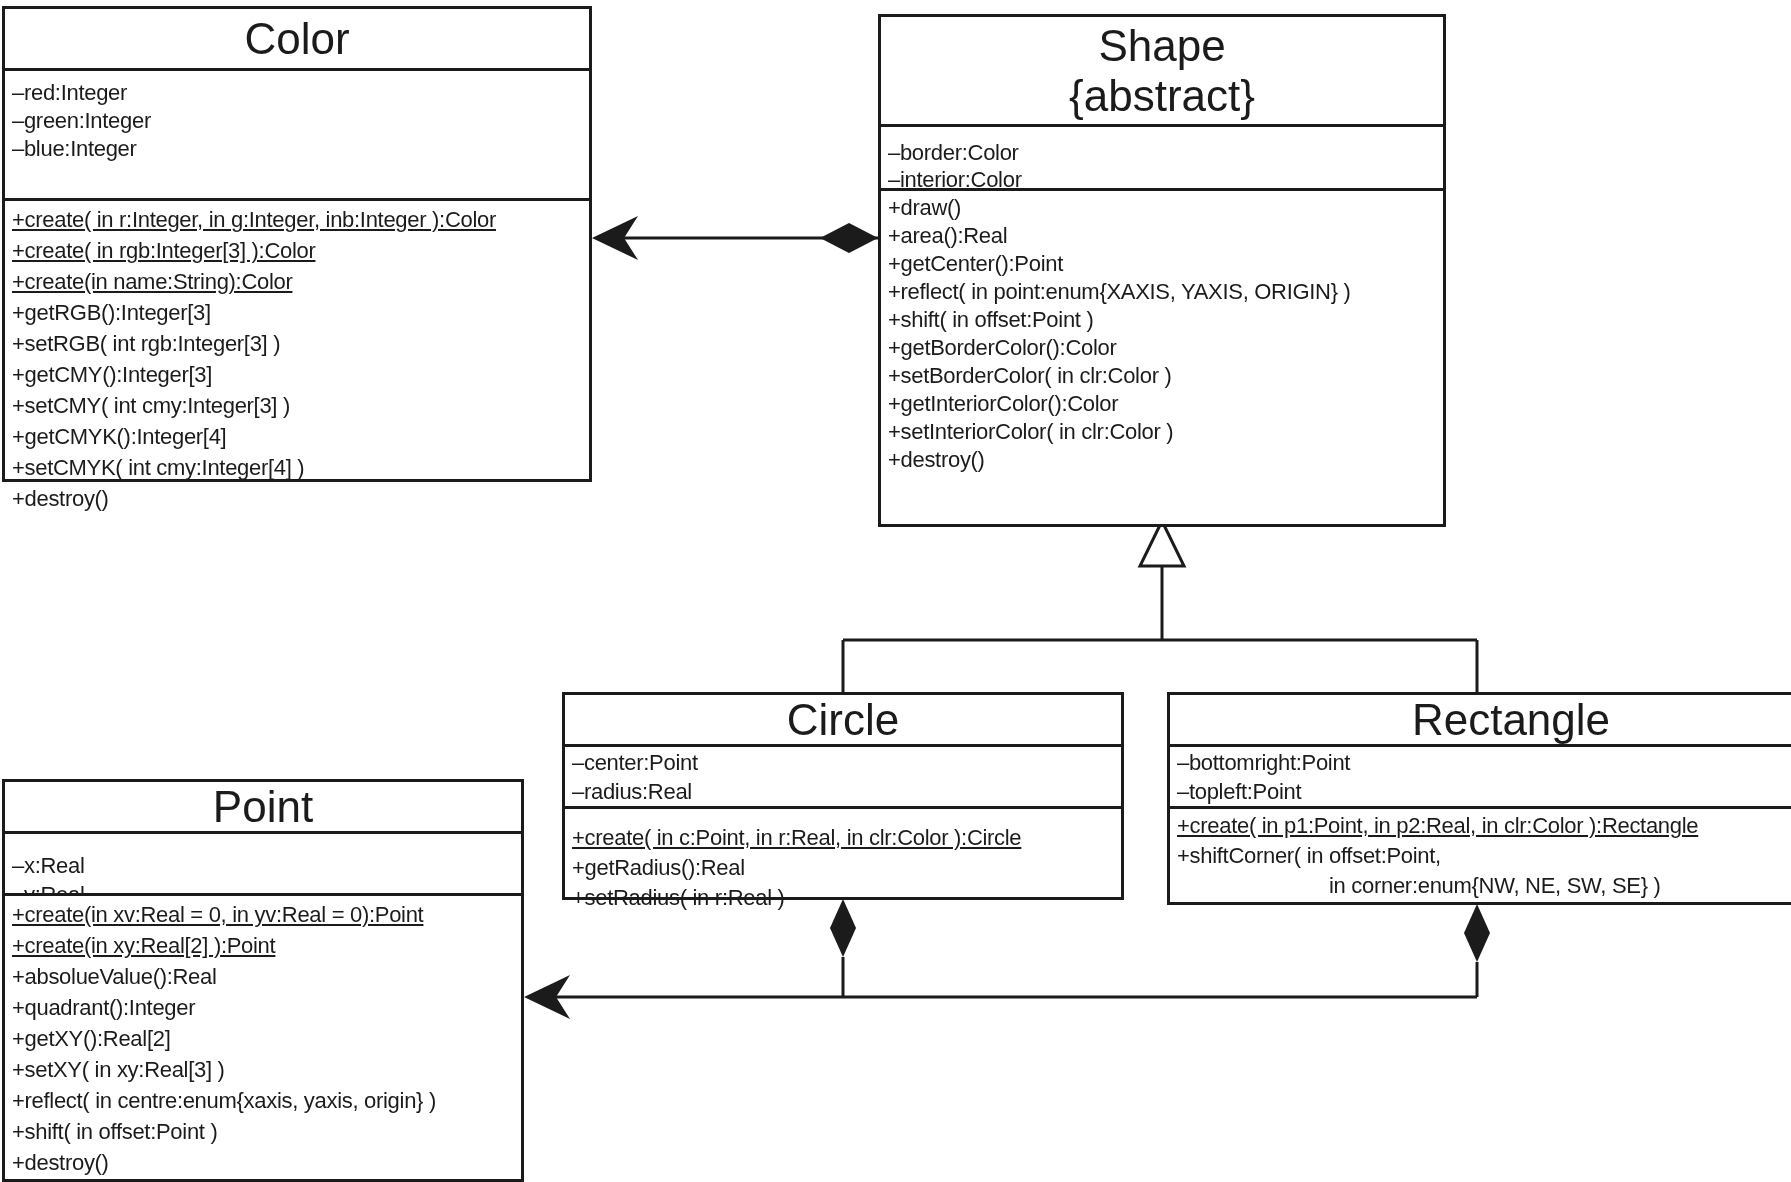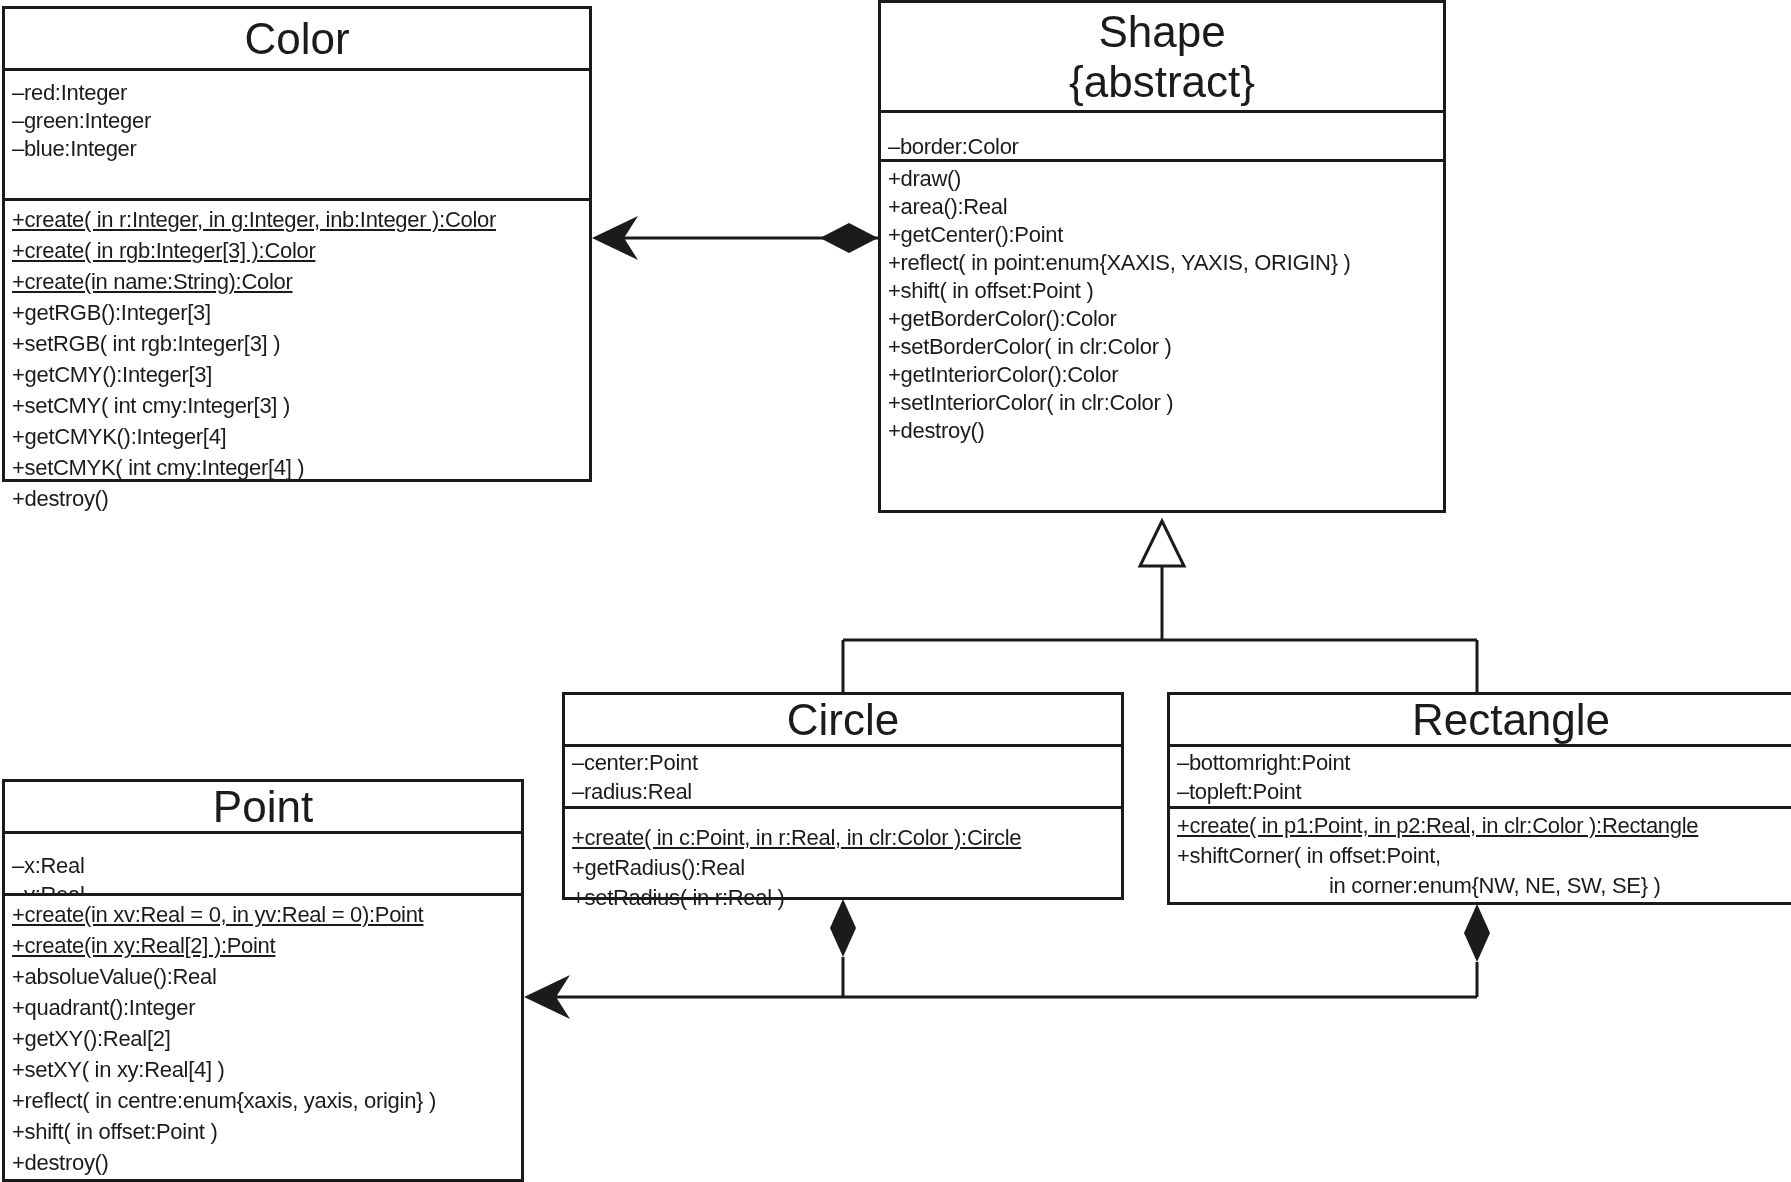--- a/index.html
+++ b/index.html
@@ -24,23 +24,23 @@
   .u{text-decoration:underline;}
   .cont{padding-left:152px;}
 
   
   #box-color{left:2px;top:6px;width:590px;height:476px;}
   #box-color .title{height:62px;}
   #box-color .attrs{height:130px;line-height:28px;padding-top:8px;}
   #box-color .methods{line-height:31px;}
 
   
-  #box-shape{left:878px;top:0;width:568px;height:513px;}
+  #box-shape{left:878px;top:14px;width:568px;height:513px;}
   #box-shape .title{height:110px;}
-  #box-shape .attrs{height:49px;line-height:27px;padding-top:20px;}
+  #box-shape .attrs{height:64px;line-height:27px;padding-top:12px;}
   #box-shape .methods{line-height:28px;}
 
   
   #box-circle{left:562px;top:692px;width:562px;height:208px;}
   #box-circle .title{height:52px;line-height:46px;}
   #box-circle .attrs{height:62px;line-height:29px;padding-top:1px;}
   #box-circle .methods{line-height:30px;padding-top:14px;}
 
   
   #box-rect{left:1167px;top:692px;width:688px;height:213px;}
@@ -168,20 +168,20 @@
     <div class="sec attrs">
       <div class="a">–x:Real</div>
       <div class="a">–y:Real</div>
     </div>
     <div class="sec methods">
       <div class="m u">+create(in xv:Real = 0, in yv:Real = 0):Point</div>
       <div class="m u">+create(in xy:Real[2] ):Point</div>
       <div class="m">+absolueValue():Real</div>
       <div class="m">+quadrant():Integer</div>
       <div class="m">+getXY():Real[2]</div>
-      <div class="m">+setXY( in xy:Real[4] )</div>
+      <div class="m">+setXY( in xy:Real[3] )</div>
       <div class="m">+reflect( in centre:enum{xaxis, yaxis, origin} )</div>
       <div class="m">+shift( in offset:Point )</div>
       <div class="m">+destroy()</div>
     </div>
   </div>
 
 </div>
 
 </body></html>

